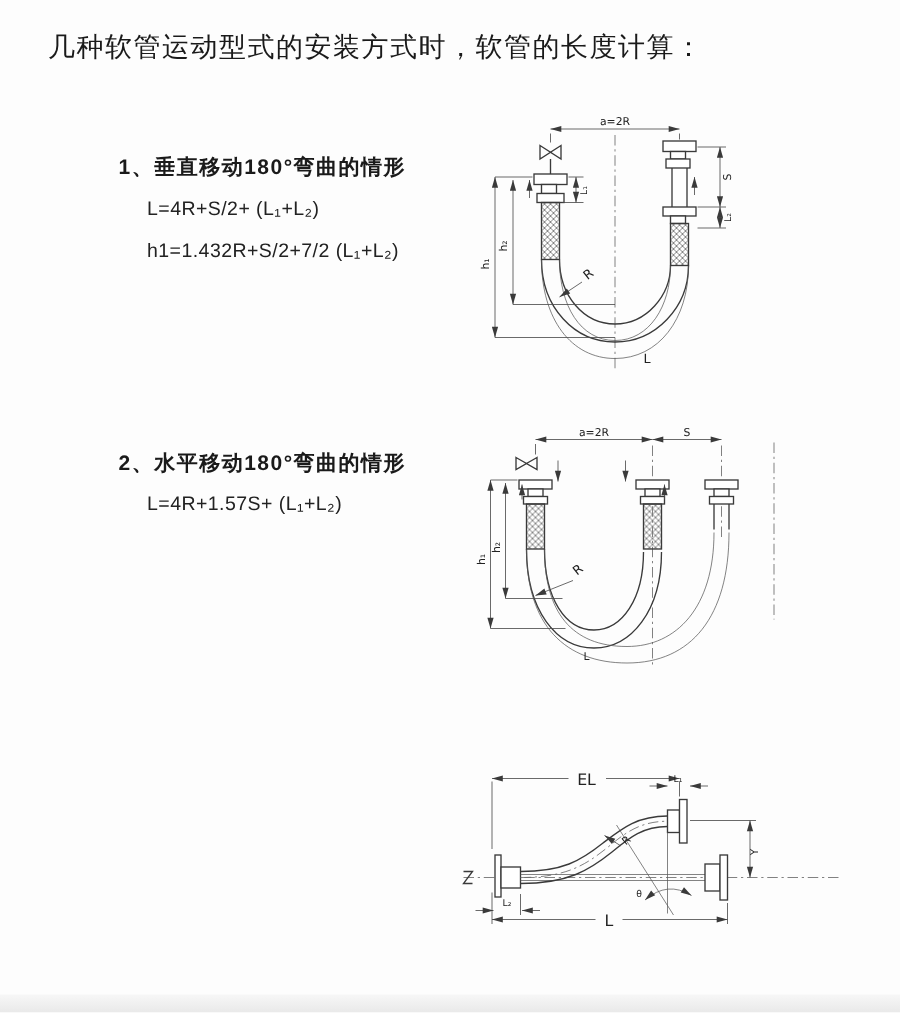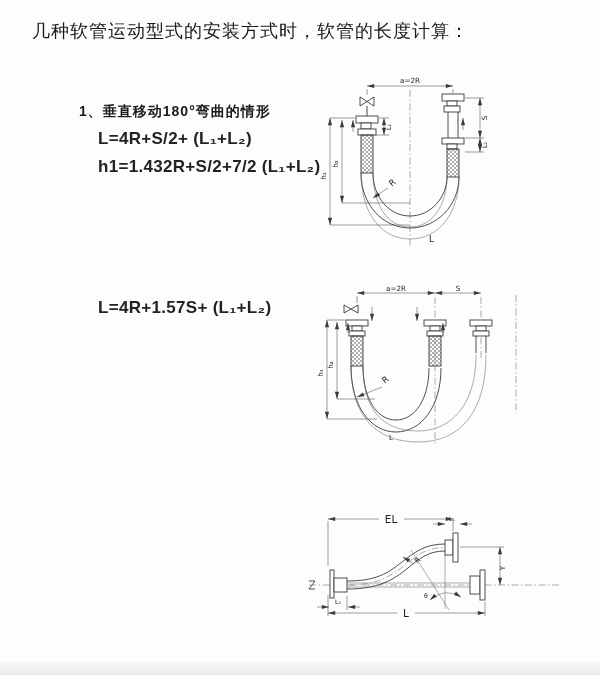--- a/index.html
+++ b/index.html
@@ -1,21 +1,21 @@
 <!DOCTYPE html>
 <html><head>
 <meta charset="utf-8">
 <style>
   html,body{margin:0;padding:0;}
   .page{position:relative;width:600px;height:675px;background:#fdfdfd;overflow:hidden;
         font-family:"Liberation Sans","DejaVu Sans",sans-serif;color:#1a1a1a;}
   .title{position:absolute;left:32px;top:19px;font-size:18px;font-weight:normal;letter-spacing:1px;}
   .sec{position:absolute;left:44px;margin-left:35px;}
   .sec-h{font-size:14px;font-weight:bold;letter-spacing:1px;line-height:16px;margin:0 0 12px 0;}
-  .formula{font-size:17px;line-height:16px;margin:0 0 12px 19px;letter-spacing:0.3px;color:#222;font-weight:bold;}
+  .formula{font-size:13px;line-height:16px;margin:0 0 12px 19px;letter-spacing:0.3px;color:#222;}
   .diag{position:absolute;}
   .diag text{font-family:"DejaVu Sans","Liberation Sans",sans-serif;fill:#222;}
   .t6{font-size:6.2px;} .t7{font-size:7.2px;} .t8{font-size:8.5px;} .t10{font-size:10.5px;}
   .ln{stroke:#3a3a3a;stroke-width:0.9;fill:none;}
   .th{stroke:#5a5a5a;stroke-width:0.5;fill:none;}
   .cl{stroke:#666;stroke-width:0.55;fill:none;stroke-dasharray:7 2.5 1.5 2.5;}
   .fit{fill:#fff;stroke:#3a3a3a;stroke-width:0.9;}
   .hose{fill:url(#hatch);stroke:#3a3a3a;stroke-width:0.9;}
   .dim{stroke:#4a4a4a;stroke-width:0.55;fill:none;}
   .bottom-shade{position:absolute;left:0;bottom:0;width:600px;height:12px;
@@ -39,20 +39,21 @@
 
   <div class="title">几种软管运动型式的安装方式时，软管的长度计算：</div>
 
   <div class="sec" style="top:103px">
     <p class="sec-h">1、垂直移动180°弯曲的情形</p>
     <p class="formula">L=4R+S/2+ (L₁+L₂)</p>
     <p class="formula">h1=1.432R+S/2+7/2 (L₁+L₂)</p>
   </div>
 
   <div class="sec" style="top:300px">
+    <p class="sec-h">2、水平移动180°弯曲的情形</p>
     <p class="formula">L=4R+1.57S+ (L₁+L₂)</p>
   </div>
 
 
   <svg class="diag" style="left:315px;top:72px" width="215" height="182" viewBox="0 0 215 182">
     <g>
       <line class="cl" x1="95" y1="18" x2="95" y2="176"></line>
     </g>
     <g>
       <path class="ln" d="M46,101 C46,133 68,156 95,156 C122,156 144,133 144,105"></path>

